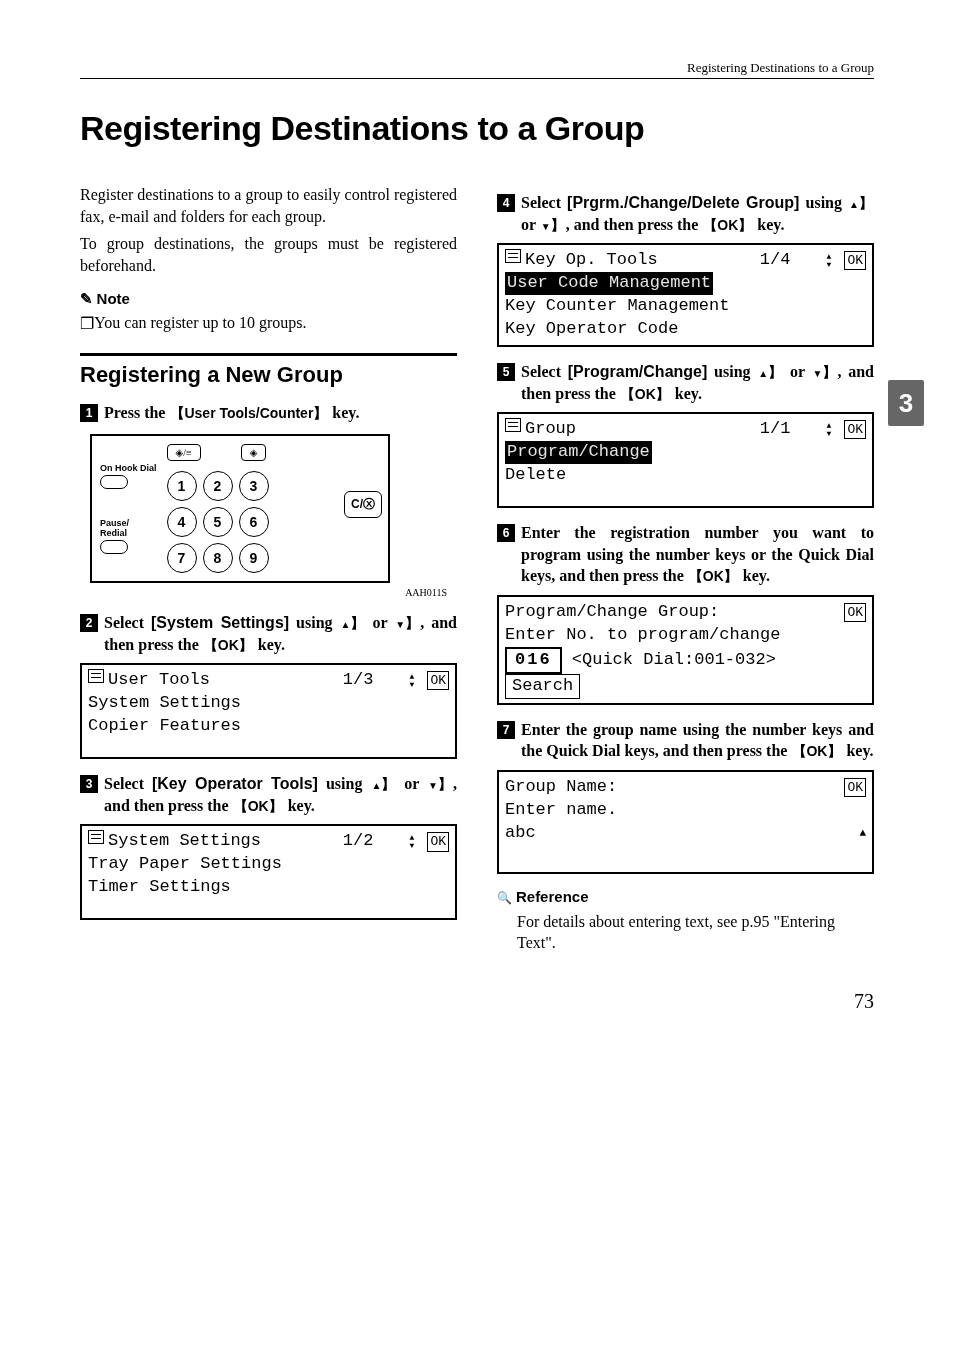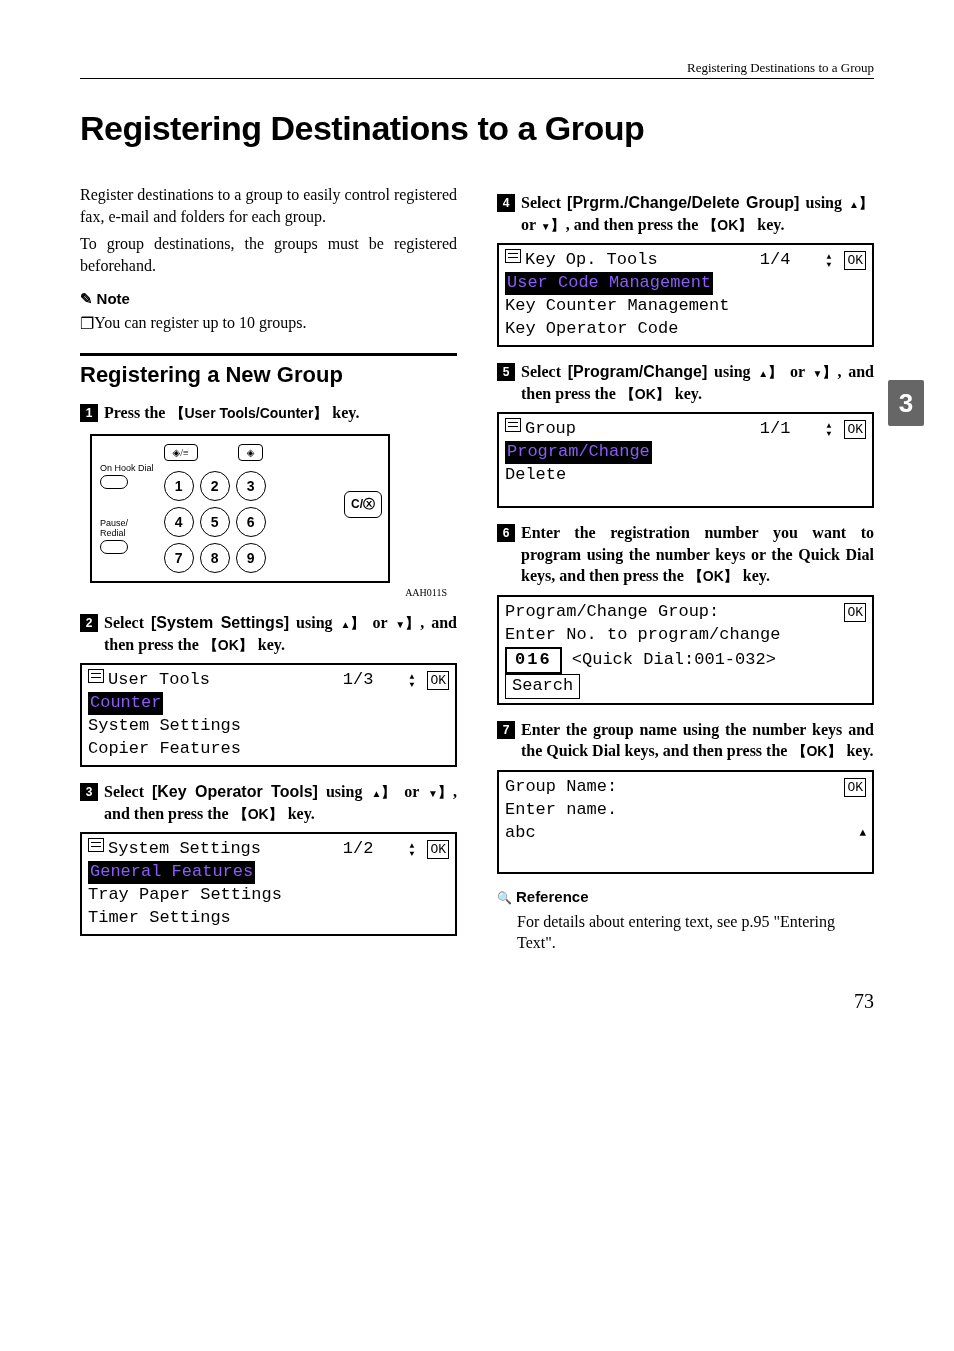--- a/index.html
+++ b/index.html
@@ -90,21 +90,21 @@
     border: 2px solid #000;
     padding: 8px;
     display: flex; gap: 10px;
     margin: 10px 0 4px 10px;
     width: 280px;
     position: relative;
   }
   .keypad-left {
     font-family: Arial, sans-serif;
     font-size: 9px;
-    font-weight: normal;
+    font-weight: bold;
     color: #000;
     display:flex; flex-direction:column; justify-content:space-around;
     padding: 4px 0;
   }
   .oval { width:26px; height:12px; border:1px solid #000; border-radius:8px; margin-top:2px; }
   .keygrid { display:flex; flex-direction:column; gap:6px; }
   .toprow { display:flex; gap:40px; margin-bottom:4px; }
   .tkey { border:1px solid #000; border-radius:4px; padding:2px 8px; font-size:10px; }
   .numrow { display:flex; gap:6px; }
   .numkey {
@@ -137,21 +137,21 @@
   .menu-icon {
     display:inline-block; width:14px; height:12px;
     border:1px solid #000; position:relative;
   }
   .menu-icon::before, .menu-icon::after {
     content:""; position:absolute; left:2px; right:2px; height:1px; background:#000;
   }
   .menu-icon::before { top:3px; } .menu-icon::after { top:7px; }
   .okbox { border:1px solid #000; padding:0 2px; font-size:13px; display:inline-block; }
   .updn { display:inline-flex; flex-direction:column; font-size:8px; line-height:8px; }
-  .hl { background:#000; color:#8b5cf6; padding:0 2px; display:inline-block; }
+  .hl { background:#000; color:#e5e5e5; padding:0 2px; display:inline-block; }
   .inbox { border:2px solid #000; padding:0 8px; display:inline-block; letter-spacing:2px; font-weight:bold;}
   .btnbox { border:1px solid #000; padding:0 6px; display:inline-block; }
   .cursor { font-size:11px; }
 
   
   .sidetab {
     position: fixed;
     right: 30px; top: 380px;
     width: 36px; height: 46px;
     background: #666;
@@ -239,21 +239,20 @@
       <div class="lcd-row">
         <span class="l">
             <span class="menu-icon"></span>
             <span>User Tools</span>
           </span>
         <span class="r"><span>1/3</span>&nbsp;<span class="updn">
               <span>▲</span>
               <span>▼</span>
             </span><span class="okbox">OK</span></span>
       </div>
-      <div><span class="hl">Counter</span></div>
       <div>System Settings</div>
       <div>Copier Features</div>
     </div>
 
     <div class="step">
       <span class="step-num">3</span>
       <span class="body">
         <span>Select </span><span class="label">[Key Operator Tools]</span><span> using </span><span class="hardkey arrow-up"></span><span> or </span><span class="hardkey arrow-dn"></span><span>, and then press the </span><span class="hardkey">OK</span><span> key.</span>
       </span>
     </div>
@@ -262,21 +261,20 @@
       <div class="lcd-row">
         <span class="l">
             <span class="menu-icon"></span>
             <span>System Settings</span>
           </span>
         <span class="r"><span>1/2</span>&nbsp;<span class="updn">
               <span>▲</span>
               <span>▼</span>
             </span><span class="okbox">OK</span></span>
       </div>
-      <div><span class="hl">General Features</span></div>
       <div>Tray Paper Settings</div>
       <div>Timer Settings</div>
     </div>
   </div>
 
   <div class="col">
     <div class="step">
       <span class="step-num">4</span>
       <span class="body">
         <span>Select </span><span class="label">[Prgrm./Change/Delete Group]</span><span> using </span><span class="hardkey arrow-up"></span><span> or </span><span class="hardkey arrow-dn"></span><span>, and then press the </span><span class="hardkey">OK</span><span> key.</span>

